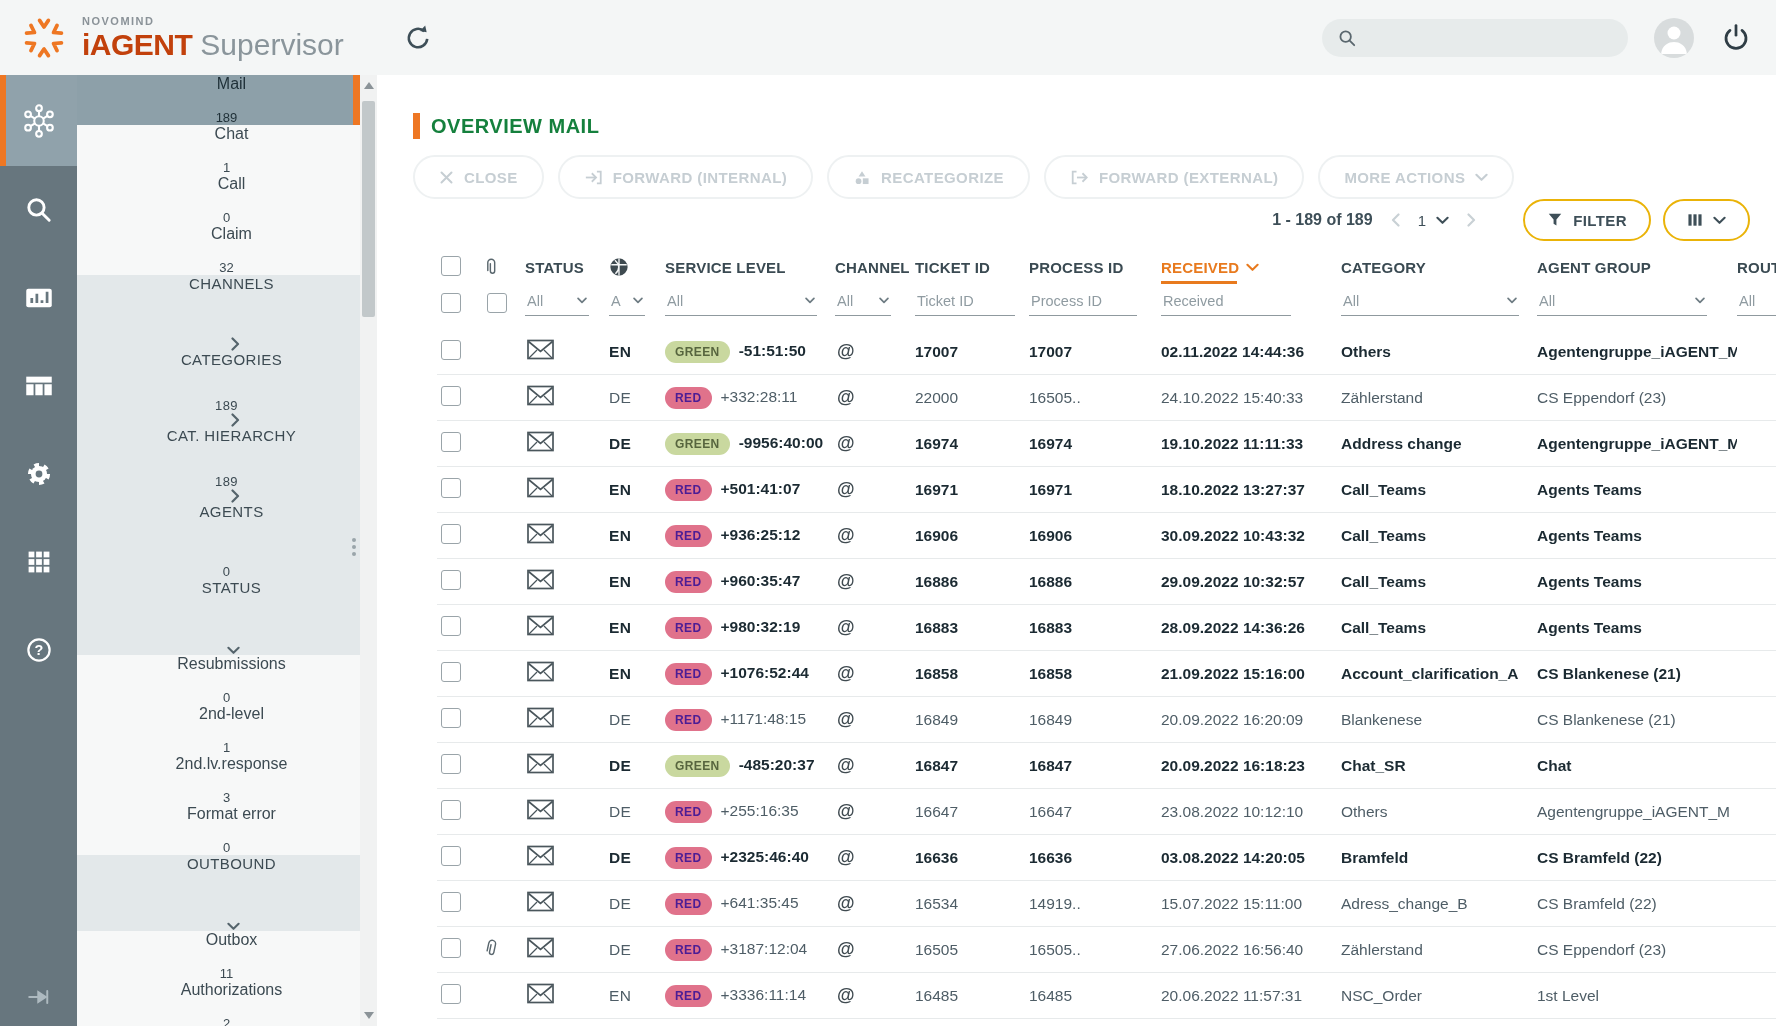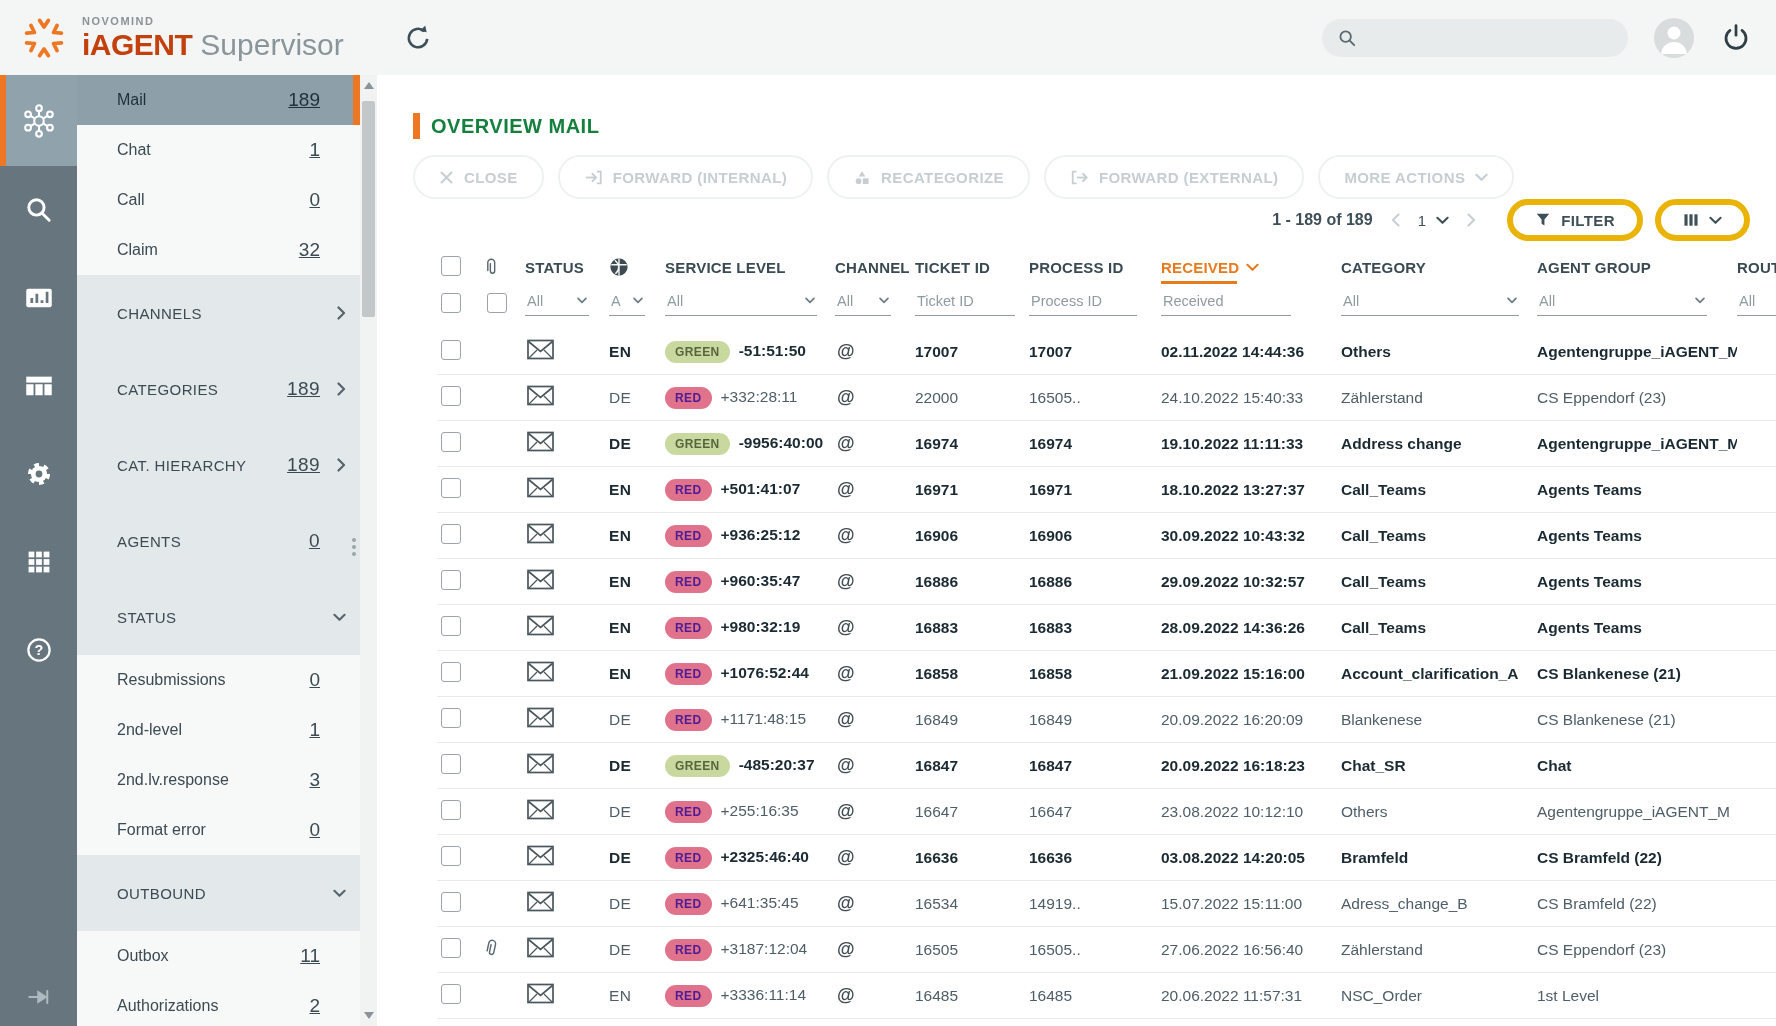--- a/index.html
+++ b/index.html
@@ -36,27 +36,27 @@
     width:6px; background:#ee7723; }
   .rail-item:first-child { height:91px; }
   .rail-pin { position:absolute; bottom:14px; left:0; width:77px; display:flex;
     justify-content:center; color:#aebac0; }
 
   
   .nav { position:absolute; left:77px; top:75px; bottom:0; width:283px; background:#f7f8f8; }
   .nav-group.tone-dark { background:#e3e8ea; }
   .nav-group.tone-light { background:#f7f8f8; }
   .nav-item { height:50px; display:flex; align-items:center; padding:0 14px 0 40px;
-    font-size:16px; color:#3c4a52; cursor:pointer; position:relative; }
+    font-size:16px; color:#3c4a52; cursor:pointer; position:relative;flex-direction:column; }
   .nav-item.section { height:76px; font-size:15px; letter-spacing:.4px; }
   .nav-item.selected { background:#8da0a9; color:#1f3038; }
   .nav-item.selected::after { content:""; position:absolute; right:0; top:0; bottom:0;
     width:7px; background:#ee7723; }
   .nav-label { flex:1; white-space:nowrap; }
-  .nav-count { margin-right:10px; font-size:19px;text-decoration:underline; }
+  .nav-count { margin-right:10px; font-size:13px; }
   .nav-chevron { width:16px; color:#55646c; display:flex; justify-content:flex-end; }
   .drag-dots { position:absolute; left:352px; top:535px; width:6px; z-index:4; }
   .drag-dots i { display:block; width:4px; height:4px; border-radius:50%;
     background:#9aa5aa; margin:3px 0; }
 
   
   .nav-scroll { position:absolute; left:360px; top:75px; bottom:0; width:17px; background:#f1f2f2; }
   .nav-scroll .arrow-up, .nav-scroll .arrow-down { position:absolute; left:4px; width:0; height:0;
     border-left:5px solid transparent; border-right:5px solid transparent; }
   .nav-scroll .arrow-up { top:7px; border-bottom:7px solid #8b9398; }
@@ -76,21 +76,21 @@
     color:#c6ced3; font-size:15px; font-weight:700; letter-spacing:.4px; padding:0 24px;
     display:inline-flex; align-items:center; gap:10px; cursor:default; font-family:inherit; }
 
   .meta-row { height:42px; display:flex; align-items:center; justify-content:flex-end;
     gap:18px; padding-right:300px; margin-top:0; }
   .range-text { font-size:16px; font-weight:700; color:#3e4f58; }
   .pg-chev { color:#c9d1d5; cursor:pointer; }
   .page-select { display:flex; align-items:center; gap:10px; color:#3e4f58; font-size:15px;
     cursor:pointer; }
   .meta-buttons { position:absolute; right:26px; display:flex; gap:12px; }
-  .pill-btn { height:42px; border:6px solid #eab308; border-radius:22px; background:#fff;
+  .pill-btn { height:42px; border:2px solid #eab308; border-radius:22px; background:#fff;
     color:#3e4f58; font-size:15px; font-weight:700; letter-spacing:.4px; padding:0 22px;
     display:inline-flex; align-items:center; gap:10px; cursor:pointer; font-family:inherit; }
 
   
   .grid { display:grid; margin-left:24px; width:1500px;
     grid-template-columns:46px 42px 84px 56px 170px 80px 114px 132px 180px 196px 200px 200px;
     align-items:center; }
   .t-head { margin-top:6px; height:40px; font-size:15px; font-weight:700; color:#3a4a52;
     letter-spacing:.2px; }
   .t-head .hcell { white-space:nowrap; }

